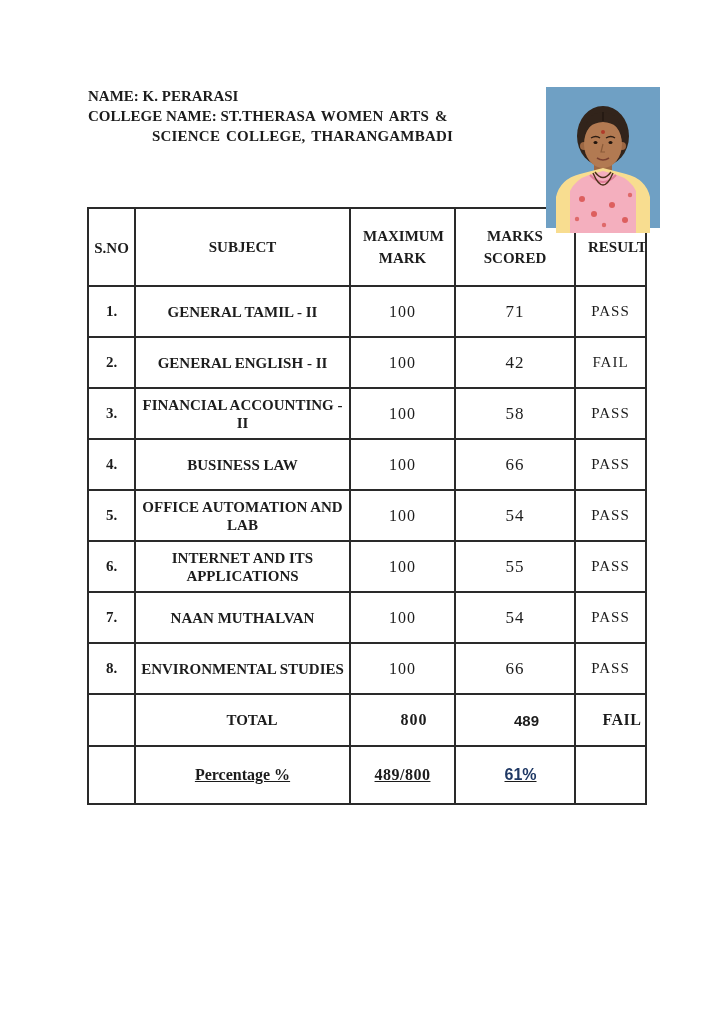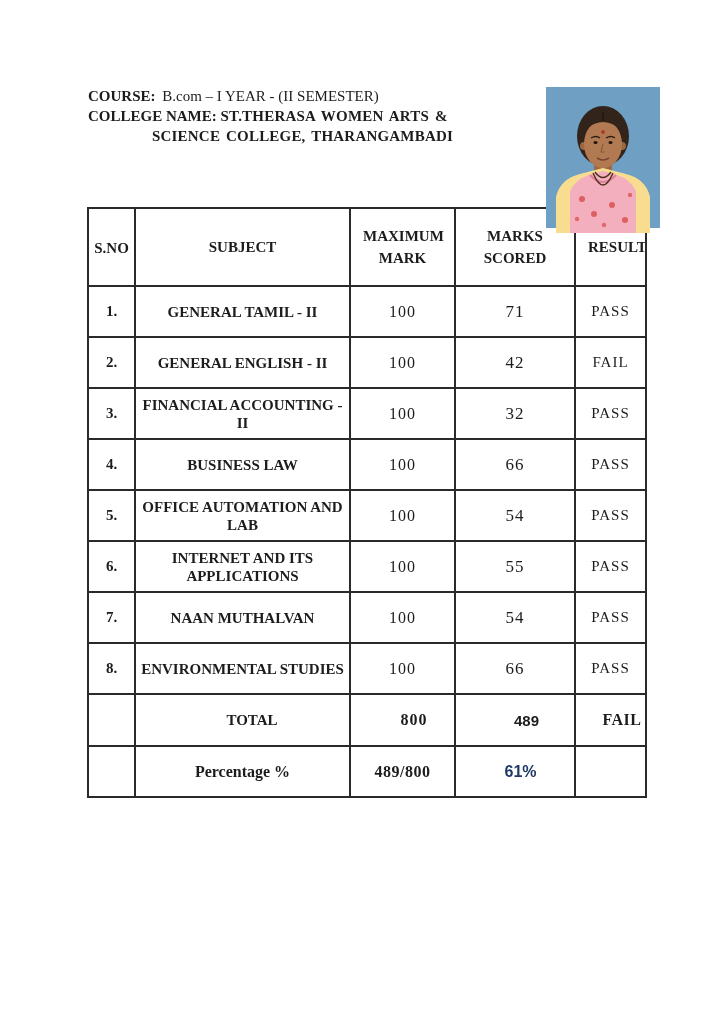--- a/index.html
+++ b/index.html
@@ -54,21 +54,21 @@
   }
   table.marks th, table.marks td {
     border: 2px solid var(--border, #2a2a2a);
     text-align: center;
     vertical-align: middle;
     overflow: hidden;
   }
   thead tr { height: 78px; padding-left: 29px; }
   tbody tr.data-row { height: 51px; }
   tbody tr.total-row { height: 52px; }
-  tbody tr.pct-row { height: 51px; }
+  tbody tr.pct-row { height: 58px; text-decoration: underline; }
 
   th { font-size: 15px; font-weight: bold; padding: 0 12px; line-height: 1.5; }
   th.h-sno { vertical-align: top; padding: 3px 2px 0 2px; }
   th.h-subject { padding: 0 20px; }
 
   td.c-sno { font-weight: bold; font-size: 15px; }
   td.c-subject { font-weight: bold; font-size: 15px; line-height: 1.2; padding: 0 5px; }
   td.c-max { font-size: 16px; letter-spacing: 1px; }
   td.c-scored { font-size: 17px; letter-spacing: 1px; }
   td.c-result { font-size: 15px; letter-spacing: 1px; }
@@ -91,22 +91,22 @@
     padding-left: 12px;
   }
 </style>
 </head>
 <body>
 
 <div class="page">
 
   <div class="info">
     <div>
-      <span class="b">COURSE:</span>
-      <span class="course-val">B.com – I YEAR - (II SEMESTER)</span>
+      <span class="b">NAME:</span>
+      <span class="b">K. PERARASI</span>
     </div>
     <div>
       <span class="b">COLLEGE NAME:</span>
       <span class="b college-val">ST.THERASA WOMEN ARTS &amp;</span>
     </div>
     <div class="college-line2">SCIENCE COLLEGE, THARANGAMBADI</div>
   </div>
 
   <div class="photo">
     <svg viewBox="0 0 114 146" xmlns="http://www.w3.org/2000/svg">
@@ -182,21 +182,21 @@
           <td class="c-sno">2.</td>
           <td class="c-subject">GENERAL ENGLISH - II</td>
           <td class="c-max">100</td>
           <td class="c-scored">42</td>
           <td class="c-result">FAIL</td>
         </tr>
         <tr class="data-row">
           <td class="c-sno">3.</td>
           <td class="c-subject">FINANCIAL ACCOUNTING - II</td>
           <td class="c-max">100</td>
-          <td class="c-scored">32</td>
+          <td class="c-scored">58</td>
           <td class="c-result">PASS</td>
         </tr>
         <tr class="data-row">
           <td class="c-sno">4.</td>
           <td class="c-subject">BUSINESS LAW</td>
           <td class="c-max">100</td>
           <td class="c-scored">66</td>
           <td class="c-result">PASS</td>
         </tr>
         <tr class="data-row">

